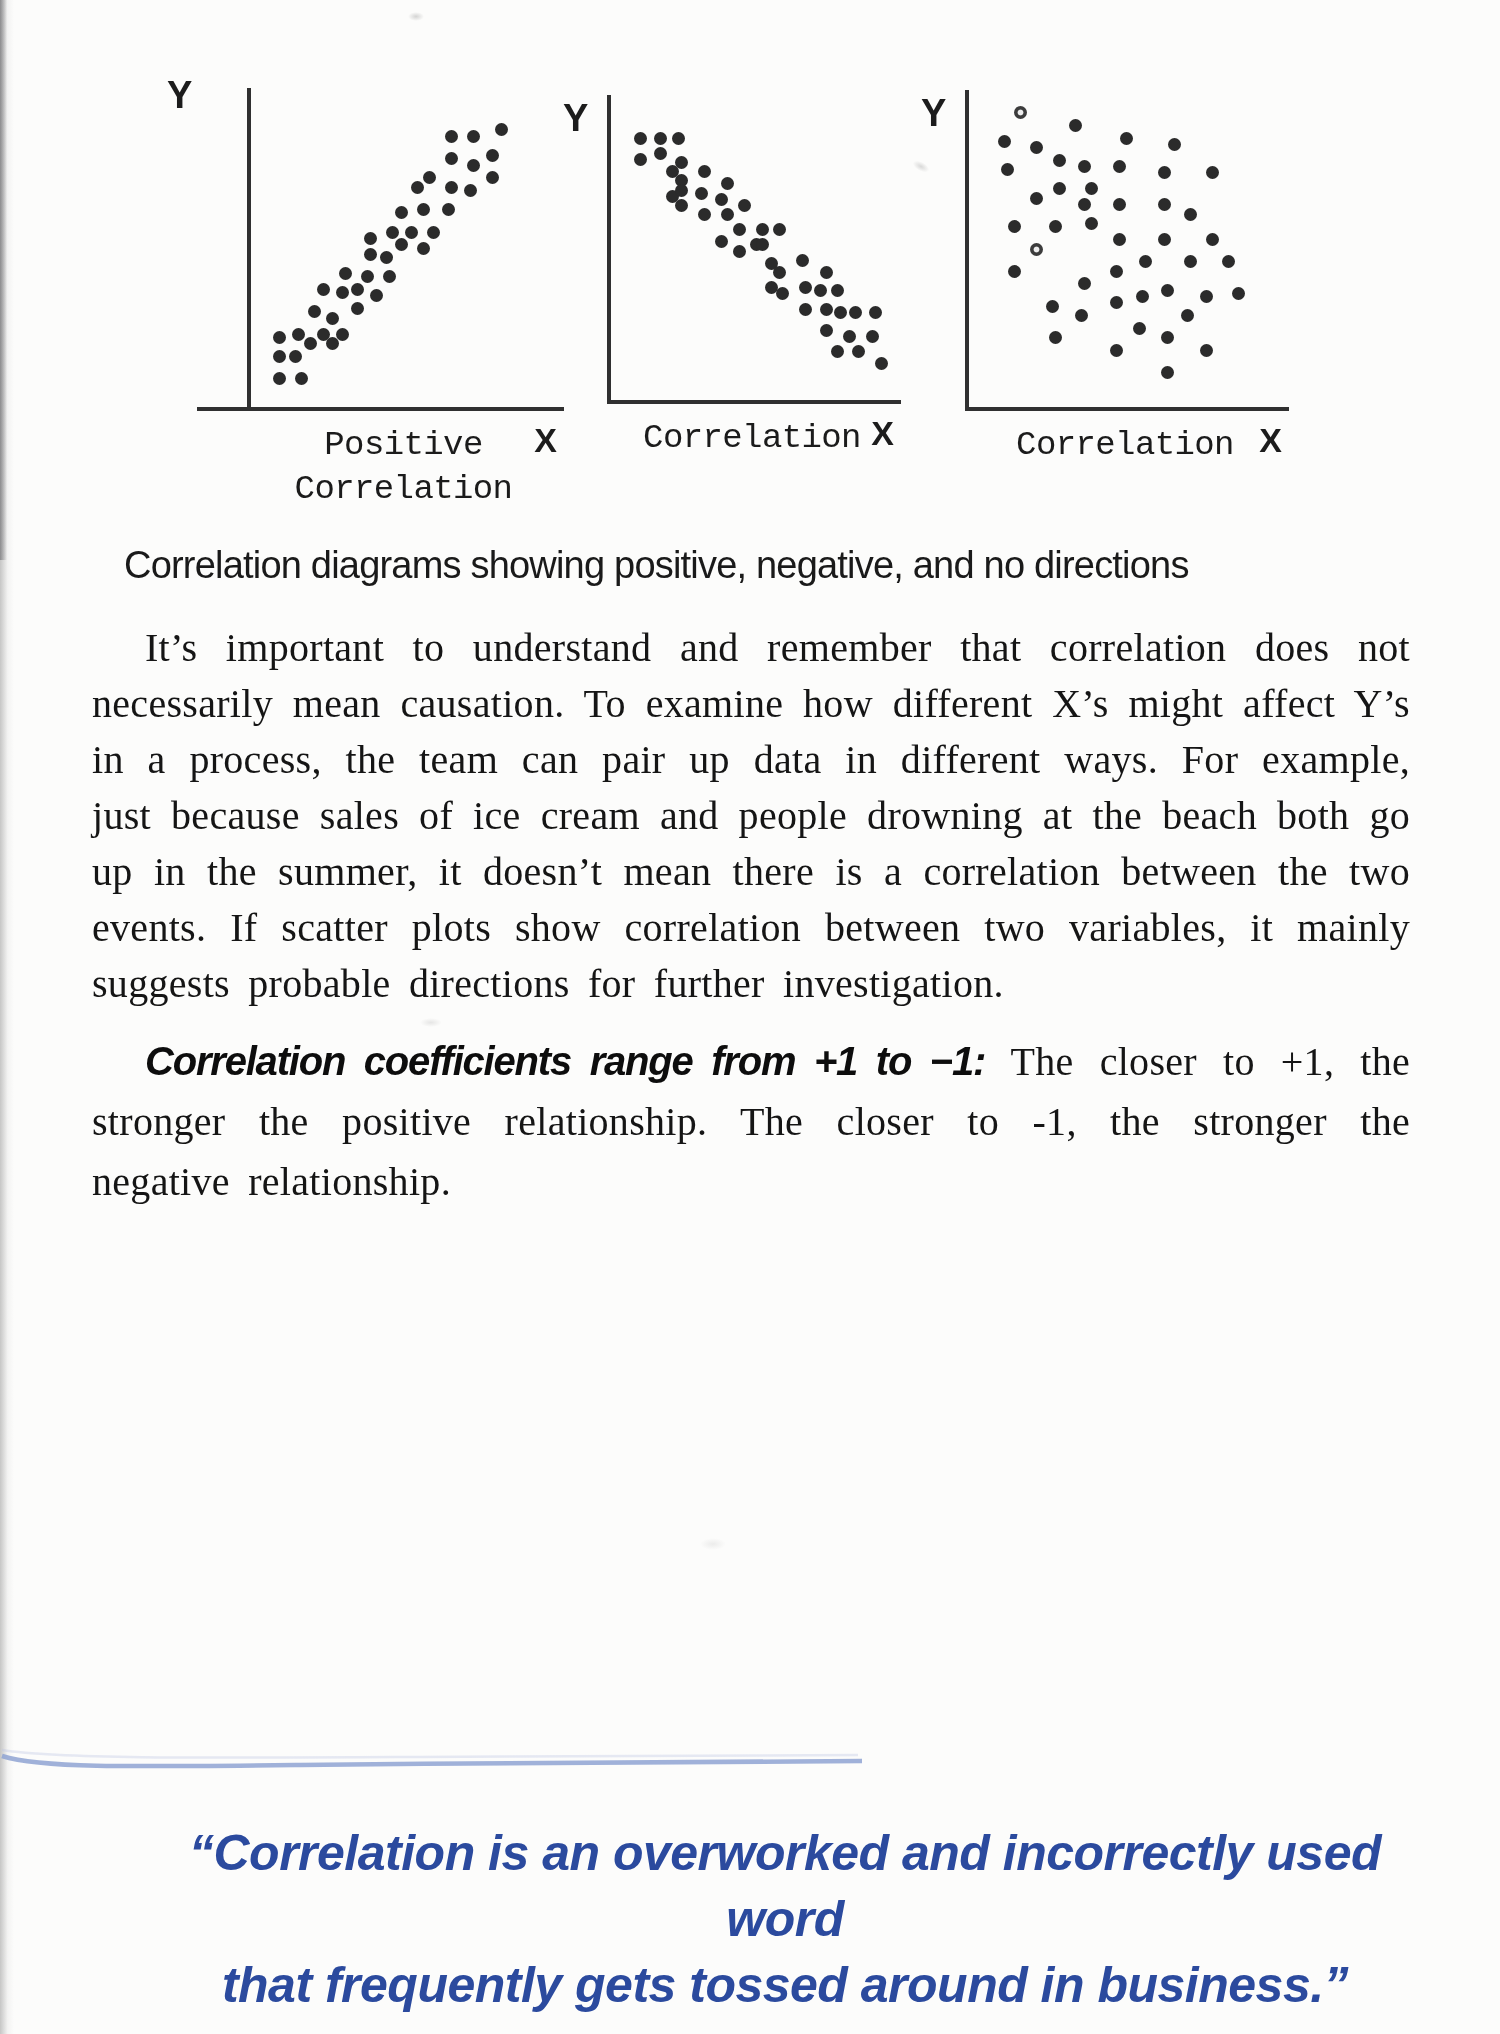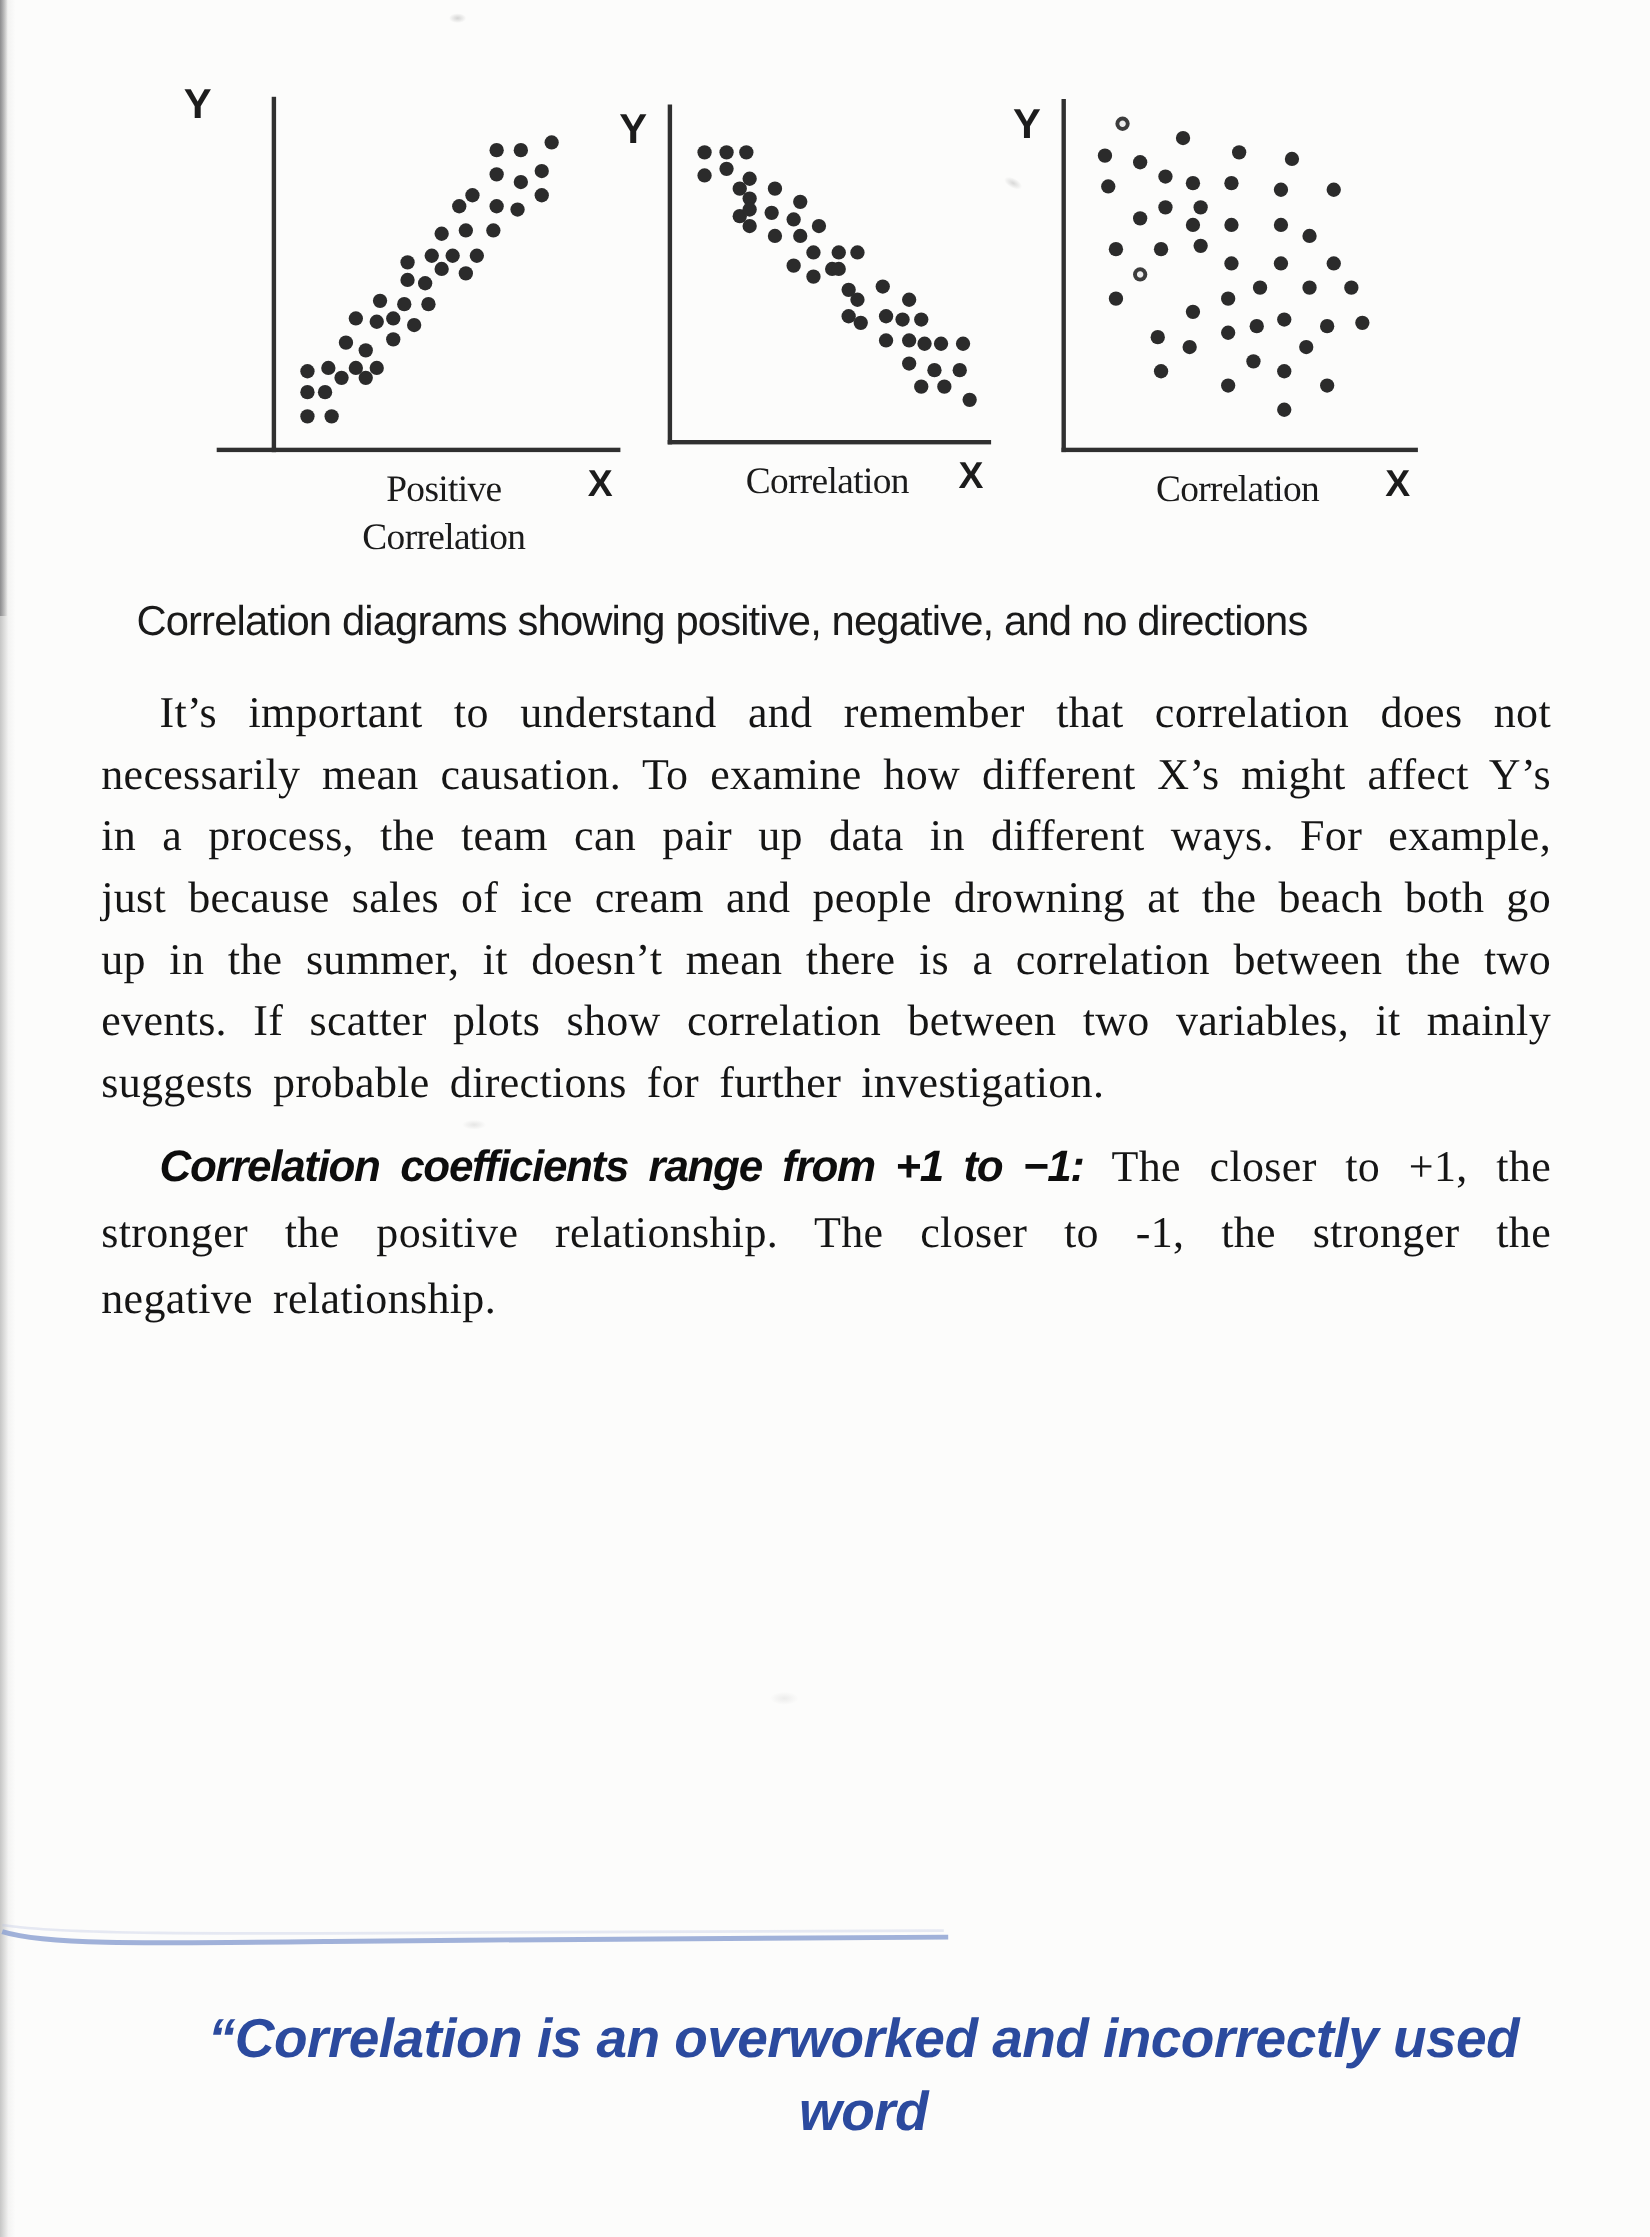--- a/index.html
+++ b/index.html
@@ -21,21 +21,21 @@
     border-left:4px solid #303030;border-bottom:4px solid #303030;}
   .axis-ext{position:absolute;left:-54px;bottom:-4px;width:54px;height:4px;background:#303030;}
   .dot{position:absolute;width:13px;height:13px;margin:-6px 0 0 -6px;border-radius:50%;background:#2b2b2b;}
   .dot.ring{background:radial-gradient(circle, #ededed 0 27%, #3c3c3c 36% 100%);}
   .axis-letter{position:absolute;font-family:"Liberation Sans", sans-serif;
     font-weight:700;font-size:38px;color:#1c1c1c;letter-spacing:-1px;}
   .ylab1{left:-80px;top:-14px;}
   .ylab23{left:-44px;top:2px;}
   .xlab{position:absolute;right:4px;top:calc(100% + 14px);font-size:34px;}
   .plabel{position:absolute;left:0;top:calc(100% + 16px);width:100%;text-align:center;
-    font-family:Liberation Serif, serif;font-size:34px;line-height:44px;
+    font-family:Liberation Mono, monospace;font-size:34px;line-height:44px;
     color:#1b1b1b;letter-spacing:-0.6px;}
 
   
   .caption{position:absolute;left:124px;top:544px;
     font-family:"Liberation Sans", sans-serif;font-size:38px;color:#1a1a1a;letter-spacing:-0.8px;}
 
   
   .textcol{position:absolute;left:92px;top:620px;width:1318px;}
   .textcol p{margin:0;font-size:40px;line-height:56px;text-align:justify;
     text-indent:53px;word-spacing:8px;letter-spacing:0.3px;color:#151515;}
@@ -241,15 +241,16 @@
     </p>
   </div>
 
   <svg class="blue-rule" viewBox="0 0 900 40" preserveAspectRatio="none">
     <path d="M2,12 C40,24 120,23 300,21 C500,19 720,17 862,17" fill="none" stroke="#8fa3d2" stroke-width="4.5" opacity="0.85"></path>
     <path d="M2,6 C60,15 200,14 420,13 C620,12 780,11 858,11" fill="none" stroke="#b9c4e2" stroke-width="2.5" opacity="0.35"></path>
   </svg>
 
   <div class="quote" style="color: rgb(43, 74, 158); margin-top: 16px;">
     <div>“Correlation is an overworked and incorrectly used word</div>
+    <div>that frequently gets tossed around in business.”</div>
   </div>
 
 </div>
 
 </body></html>

